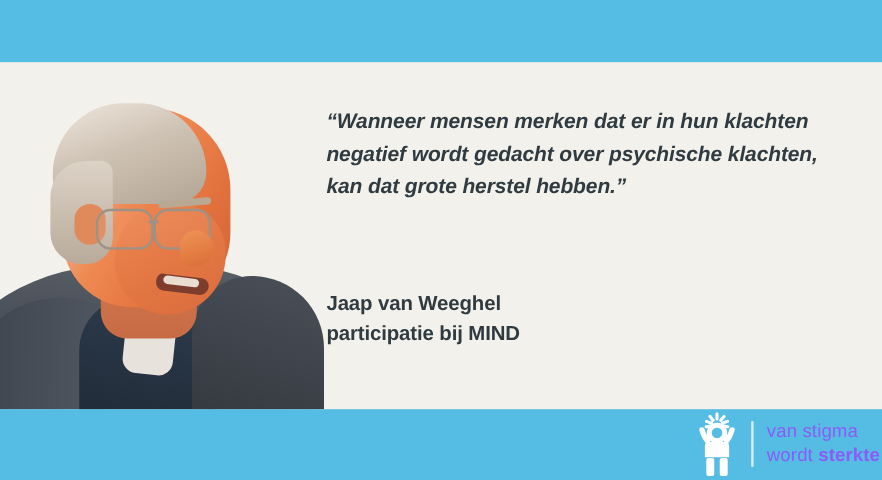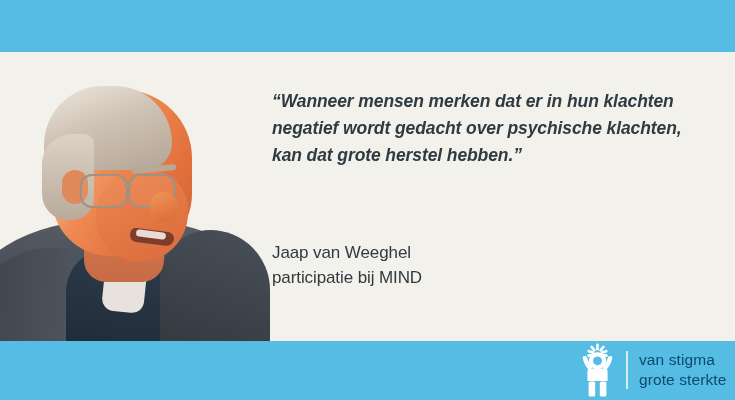--- a/index.html
+++ b/index.html
@@ -183,21 +183,21 @@
     font-weight: bold;
     font-size: 17.5px;
     line-height: 27px;
     color: #2f3b40;
     letter-spacing: -0.1px;
   }
   .attrib {
     position: absolute;
     left: 272px; top: 240px;
     width: 430px;
-    font-weight: normal;
+    font-weight: bold;
     font-size: 17px;
     line-height: 25px;
     color: #2f3b40;
     letter-spacing: -0.1px;
   }
 
   
   .logo {
     position: absolute;
     left: 572px; top: 340px;
@@ -211,26 +211,26 @@
     display: block;
   }
   .logo-divider {
     width: 2px;
     height: 38px;
     background: rgba(255,255,255,0.75);
     margin: 0 11px 0 4px;
     flex: none;
   }
   .logo-text {
-    color: #0c4a6e;
+    color: #8b5cf6;
     font-size: 15.5px;
     line-height: 20px;
     letter-spacing: 0.1px;
   }
-  .logo-text .b { font-weight: normal; }
+  .logo-text .b { font-weight: bold; }
 </style>
 </head>
 <body>
 
 <div class="card">
 
   <div class="band-top"></div>
   <div class="canvas"></div>
 
   <div class="portrait">
@@ -281,17 +281,17 @@
         <path d="M11.0 13.6 a2.6 2.6 0 0 1 4.2 1.2 c1.2 4.4 3.0 7.4 5.2 9.2 l-2.6 3.6 c-3.2 -2.4 -5.4 -6.2 -6.9 -11.6 a2.6 2.6 0 0 1 0.1 -2.4 z"></path>
         <path d="M40.0 13.6 a2.6 2.6 0 0 0 -4.2 1.2 c-1.2 4.4 -3.0 7.4 -5.2 9.2 l2.6 3.6 c3.2 -2.4 5.4 -6.2 6.9 -11.6 a2.6 2.6 0 0 0 -0.1 -2.4 z"></path>
         <path d="M18.6 25.4 h13.8 a3.2 3.2 0 0 1 3.2 3.2 v9.4 h-20.2 v-9.4 a3.2 3.2 0 0 1 3.2 -3.2 z"></path>
         <rect x="16.6" y="38.6" width="6.6" height="15.0" rx="1.6"></rect>
         <rect x="27.8" y="38.6" width="6.6" height="15.0" rx="1.6"></rect>
       </g>
     </svg>
     <div class="logo-divider"></div>
     <div class="logo-text">
       <div>van stigma</div>
-      <div><span>grote </span><span class="b">sterkte</span></div>
+      <div><span>wordt </span><span class="b">sterkte</span></div>
     </div>
   </div>
 
 </div>
 
 </body></html>

